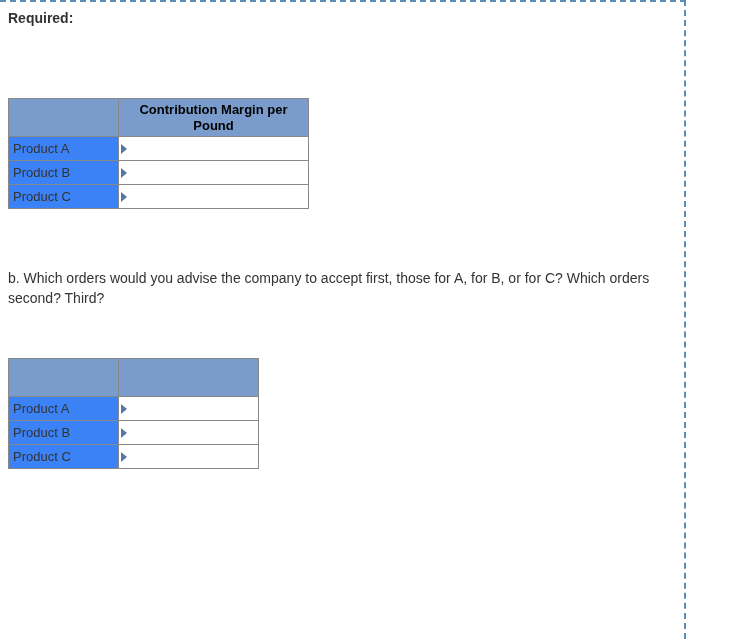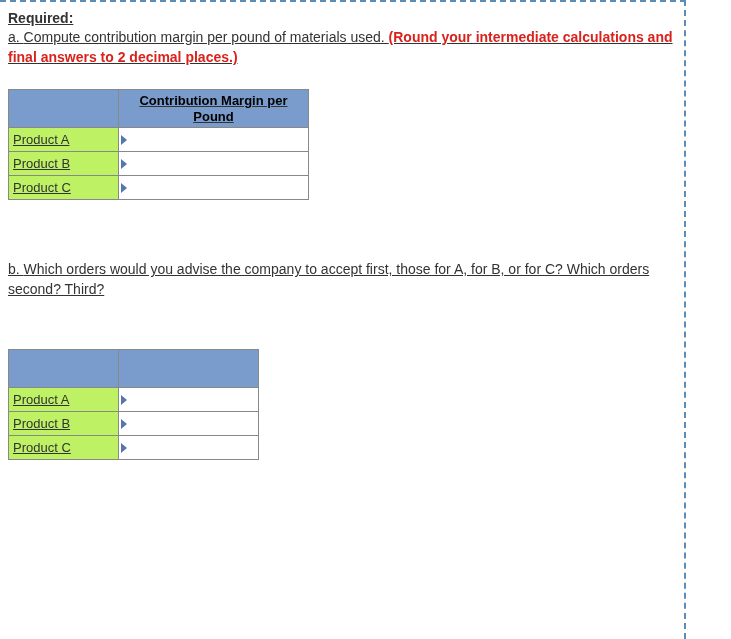--- a/index.html
+++ b/index.html
@@ -14,37 +14,36 @@
     position: relative;
   }
   .container {
     border: 2px dashed #5b8db8;
     border-left: none;
     border-bottom: none;
     padding: 8px 8px 20px 8px;
     box-sizing: border-box;
     width: 686px;
     min-height: 639px;
-    text-decoration: underline;
   }
   .required-label {
     font-weight: bold;
     color: #333;
     margin-bottom: 2px;
   }
   .question {
     color: #333;
     line-height: 1.4;
   }
   .red-text {
     color: #d9221c;
     font-weight: bold;
   }
   .table-wrap {
-    margin-top: 22px;
+    margin-top: 72px;
     margin-bottom: 60px;
   }
   .table-wrap2 {
     margin-top: 50px;
   }
   table {
     border-collapse: collapse;
   }
   td, th {
     border: 1px solid #888;
@@ -64,21 +63,21 @@
   }
   .corner-cell {
     background: #7a9ccc;
     width: 110px;
     height: 38px;
   }
   .row-label {
     width: 110px;
     height: 24px;
     padding-left: 4px;
-    background: #bef264;
+    background: #3b82f6;
   }
   .input-cell {
     width: 190px;
     height: 24px;
     background: #fff;
     position: relative;
     padding: 0;
   }
   .input-cell-narrow {
     width: 140px;
@@ -111,23 +110,20 @@
     line-height: 1.4;
   }
 </style>
 </head>
 <body>
 
 <div class="container">
 
   <div class="required-label">Required:</div>
 
-  <div class="question">
-    <span>a. </span><span>Compute contribution margin per pound of materials used. </span><span class="red-text">(Round your intermediate calculations and final answers to 2 decimal places.)</span>
-  </div>
 
   <div class="table-wrap">
     <table>
       <tbody>
           <tr>
         <th class="corner-cell"></th>
         <th class="header-cell" style="width:190px">Contribution Margin per Pound</th>
       </tr>
       <tr>
         <td class="row-label">Product A</td>

